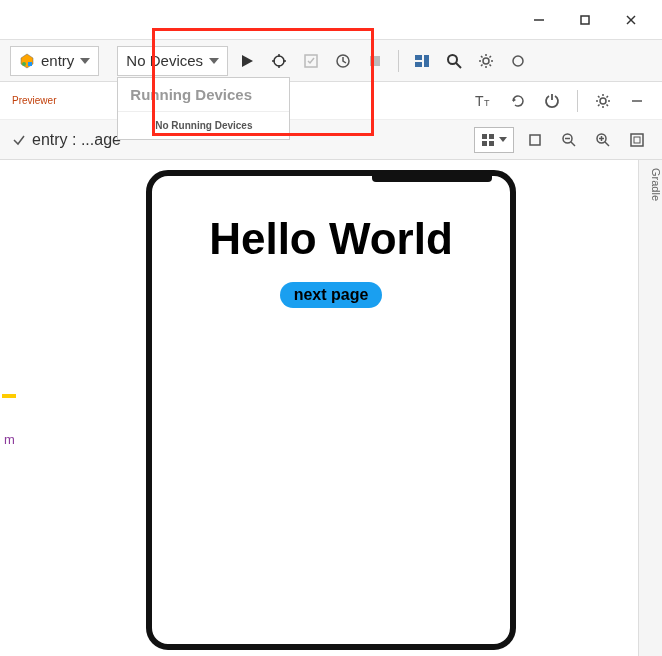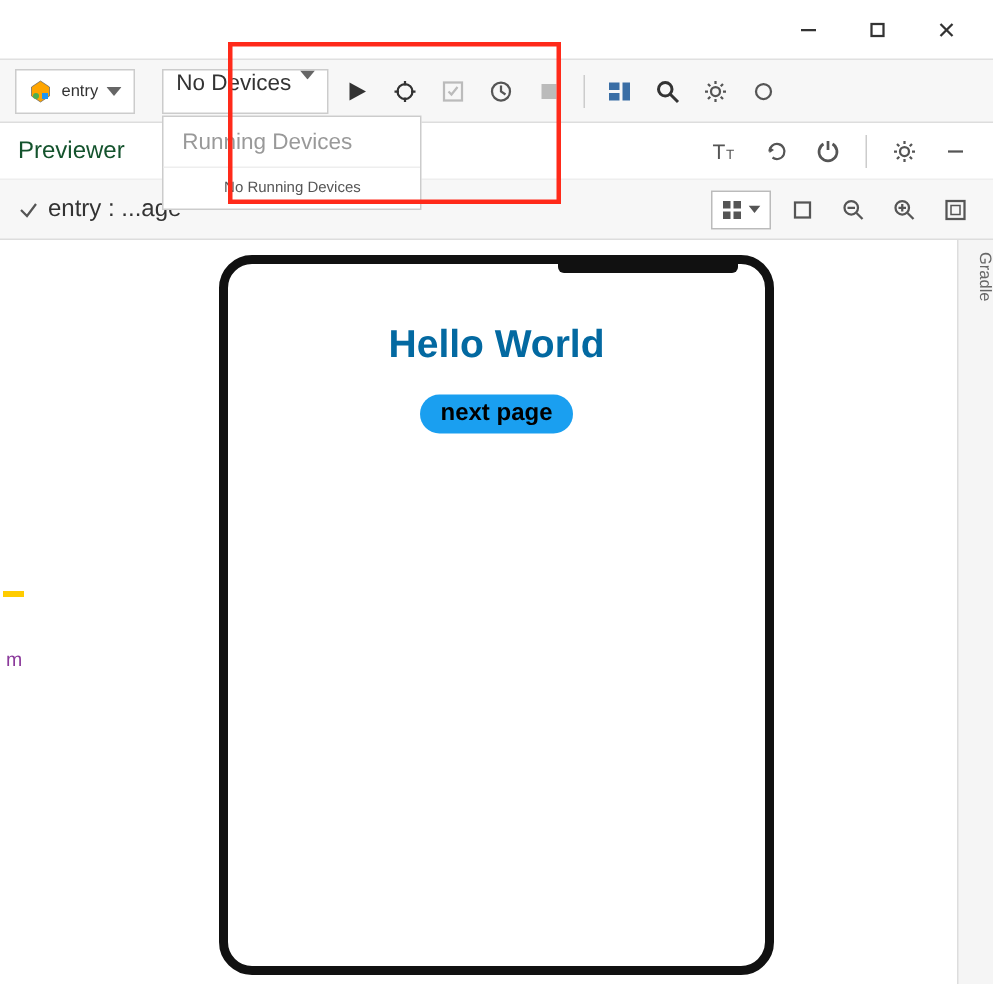--- a/index.html
+++ b/index.html
@@ -28,46 +28,47 @@
     }
     
     .entry-select {
       height: 30px;
       background: #fff;
       border: 1px solid #ccc;
       display: flex;
       align-items: center;
       padding: 0 8px;
       gap: 6px;
-      font-size: 11px;
+      font-size: 15px;
       color: #333;
     }
     .entry-icon { display: inline-flex; }
     
     .device-select {
       height: 30px;
       background: #fff;
       border: 1px solid #ccc;
       display: flex;
-      align-items: flex-start;
+      align-items: center;
       padding: 0 8px;
       gap: 6px;
       font-size: 15px;
       color: #333;
       position: relative;
     }
     
     .dropdown-panel {
       position: absolute;
       top: 30px;
       left: -1px;
       width: 173px;
       background: #fff;
       border: 1px solid #ccc;
       z-index: 10;
+      font-weight: bold;
     }
     .dropdown-header {
       padding: 8px 12px;
       color: #999;
       font-size: 15px;
       border-bottom: 1px solid #eee;
     }
     .dropdown-item {
       padding: 8px 12px;
       color: #555;
@@ -99,21 +100,21 @@
     
     .subbar {
       height: 38px;
       background: #fff;
       border-bottom: 1px solid #eee;
       display: flex;
       align-items: center;
       justify-content: space-between;
       padding: 0 12px;
     }
-    .subbar-left { font-size: 16px; color: #14532d; }
+    .subbar-left { font-size: 10px; color: #c2410c; }
     .subbar-right { display: flex; gap: 8px; align-items: center; }
     
     .thirdbar {
       height: 40px;
       background: #f7f7f7;
       border-bottom: 1px solid #ddd;
       display: flex;
       align-items: center;
       padding: 0 12px;
       gap: 10px;
@@ -179,23 +180,23 @@
       width: 120px;
       height: 6px;
       background: #111;
       border-radius: 0 0 4px 4px;
     }
     .device-content {
       padding-top: 38px;
       text-align: center;
     }
     .hello-text {
-      font-size: 26px;
+      font-size: 44px;
       font-weight: bold;
-      color: #0369a1;
+      color: #000000;
       margin-bottom: 18px;
     }
     .next-btn {
       display: inline-block;
       background: #1a9ff0;
       color: #000;
       font-size: 16px;
       font-weight: bold;
       padding: 4px 14px;
       border-radius: 16px;

